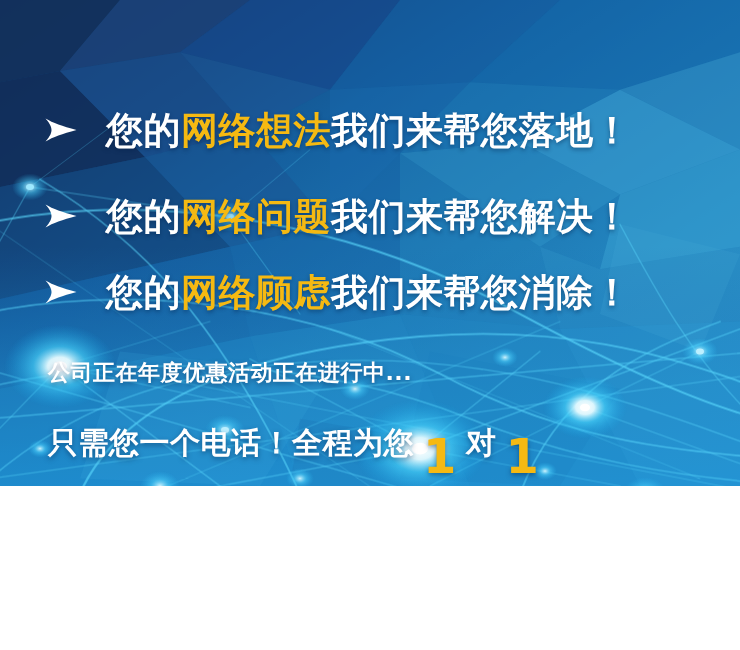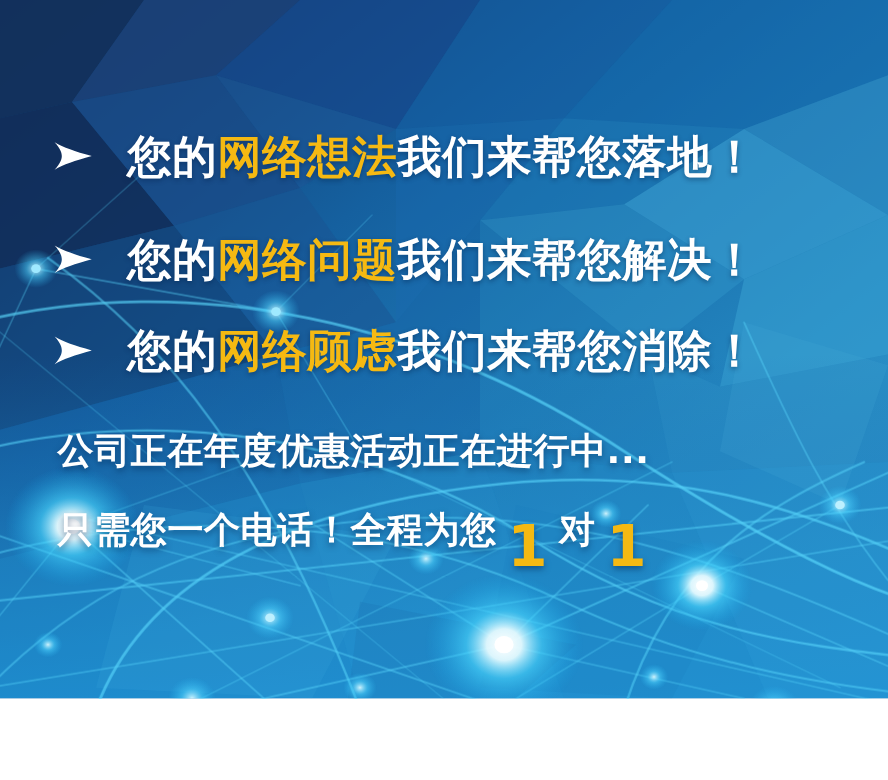--- a/index.html
+++ b/index.html
@@ -4,21 +4,21 @@
 <title>Banner</title>
 <style>
   html, body {
     margin: 0;
     padding: 0;
     background: #ffffff;
   }
   #banner {
     position: relative;
     width: 740px;
-    height: 582px;
+    height: 486px;
     overflow: hidden;
     font-family: "DejaVu Sans", "Liberation Sans", sans-serif;
     background: #1761a8;
   }
 
   
   .bg-layer {
     position: absolute;
     inset: 0;
     width: 100%;
@@ -69,21 +69,21 @@
     position: absolute;
     left: 48px;
     font-weight: 700;
     line-height: 1;
     color: #ffffff;
     white-space: nowrap;
     text-shadow: 0 2px 5px rgba(0,35,80,0.5);
   }
   .subline.s1 {
     top: 362px;
-    font-size: 30px;
+    font-size: 22px;
     letter-spacing: 0.5px;
   }
   .subline.s2 {
     top: 428px;
     font-size: 30px;
     letter-spacing: 0.5px;
     display: flex;
     align-items: flex-start;
   }
   .subline.s2 .big-one {

